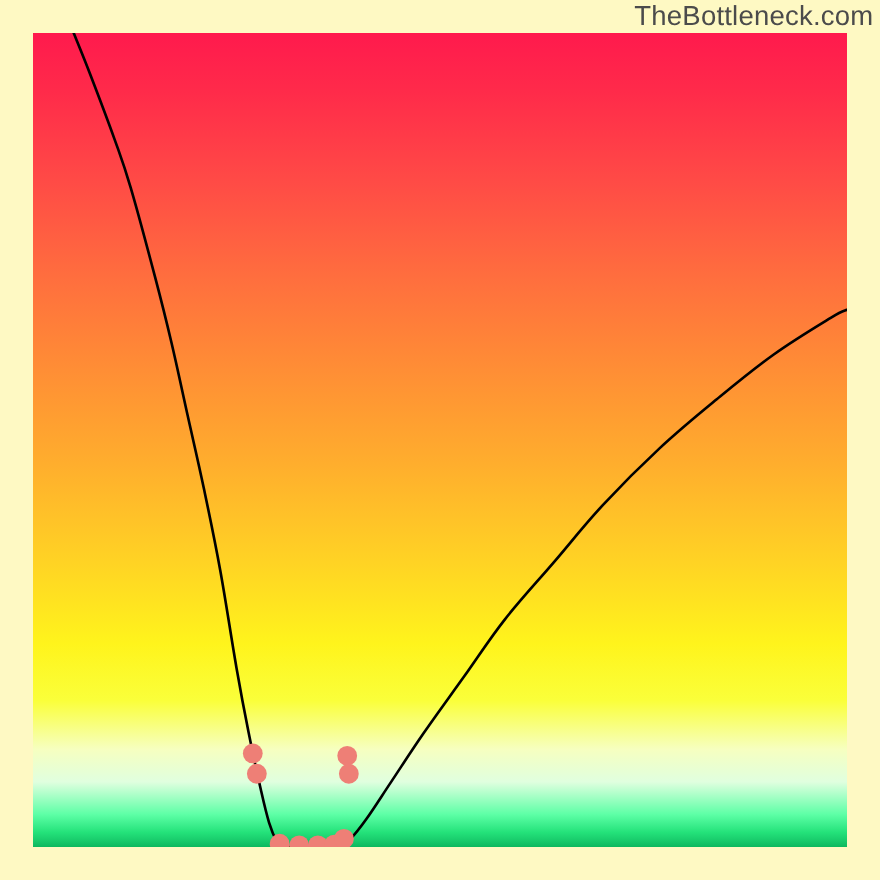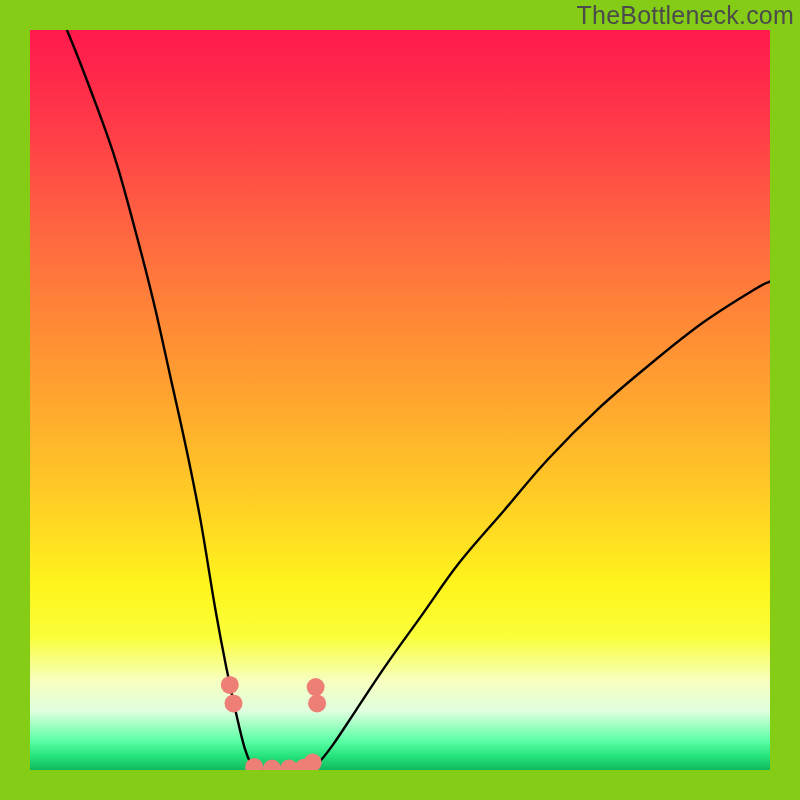--- a/index.html
+++ b/index.html
@@ -8,21 +8,21 @@
     width: 800px;
     height: 800px;
     overflow: hidden;
     background: #000;
     font-family: Arial, Helvetica, sans-serif;
   }
   .outer {
     position: relative;
     width: 800px;
     height: 800px;
-    background: #84cc16;
+    background: #fef9c3;
   }
   .plot {
     position: absolute;
     left: 30px;
     top: 30px;
     width: 740px;
     height: 740px;
     
     background: linear-gradient(
       to bottom,

